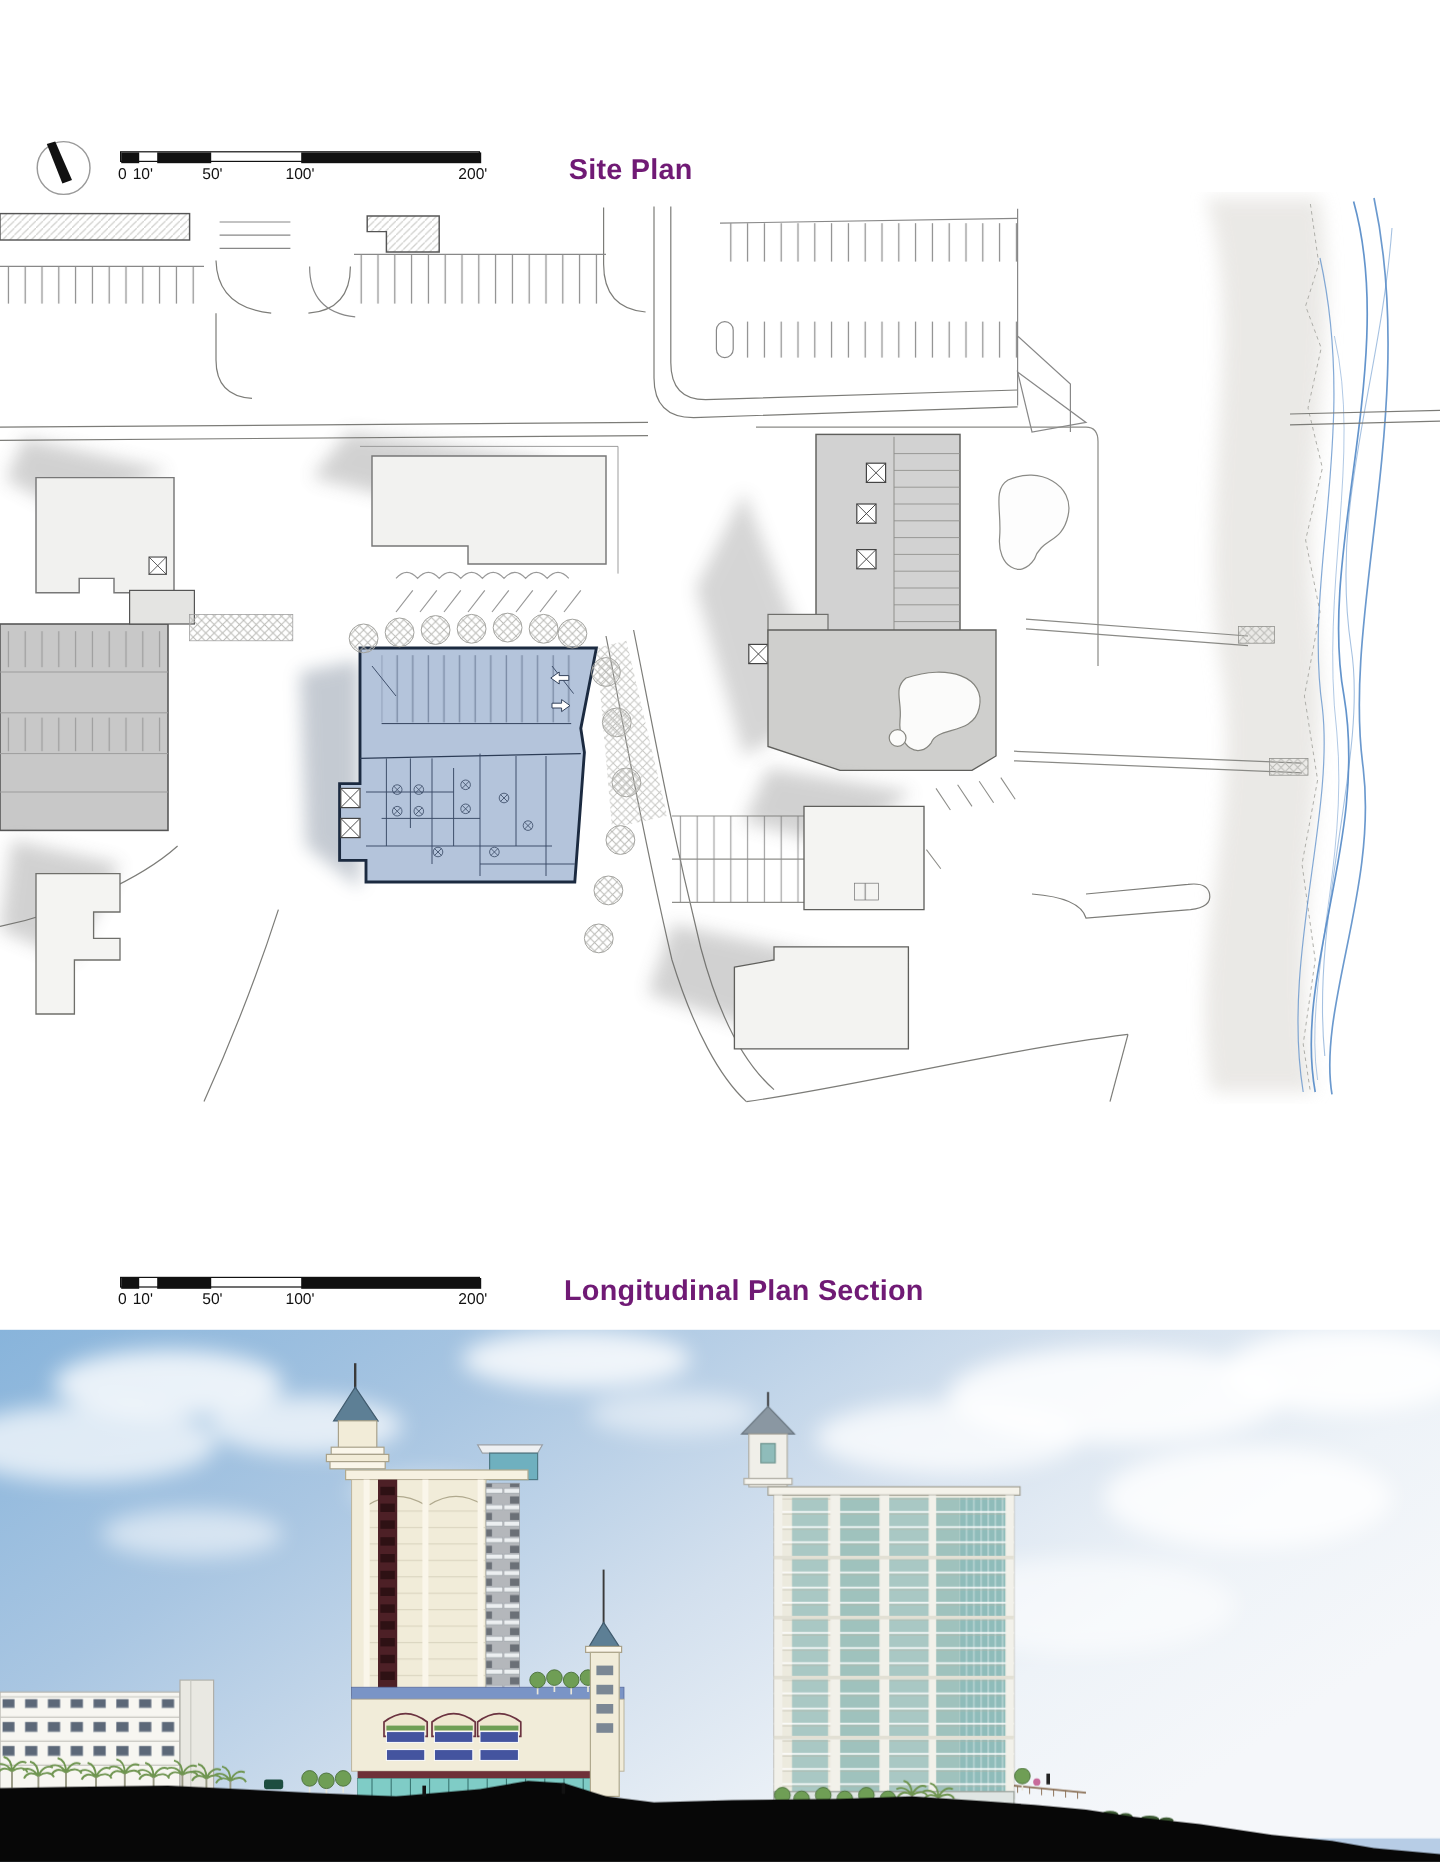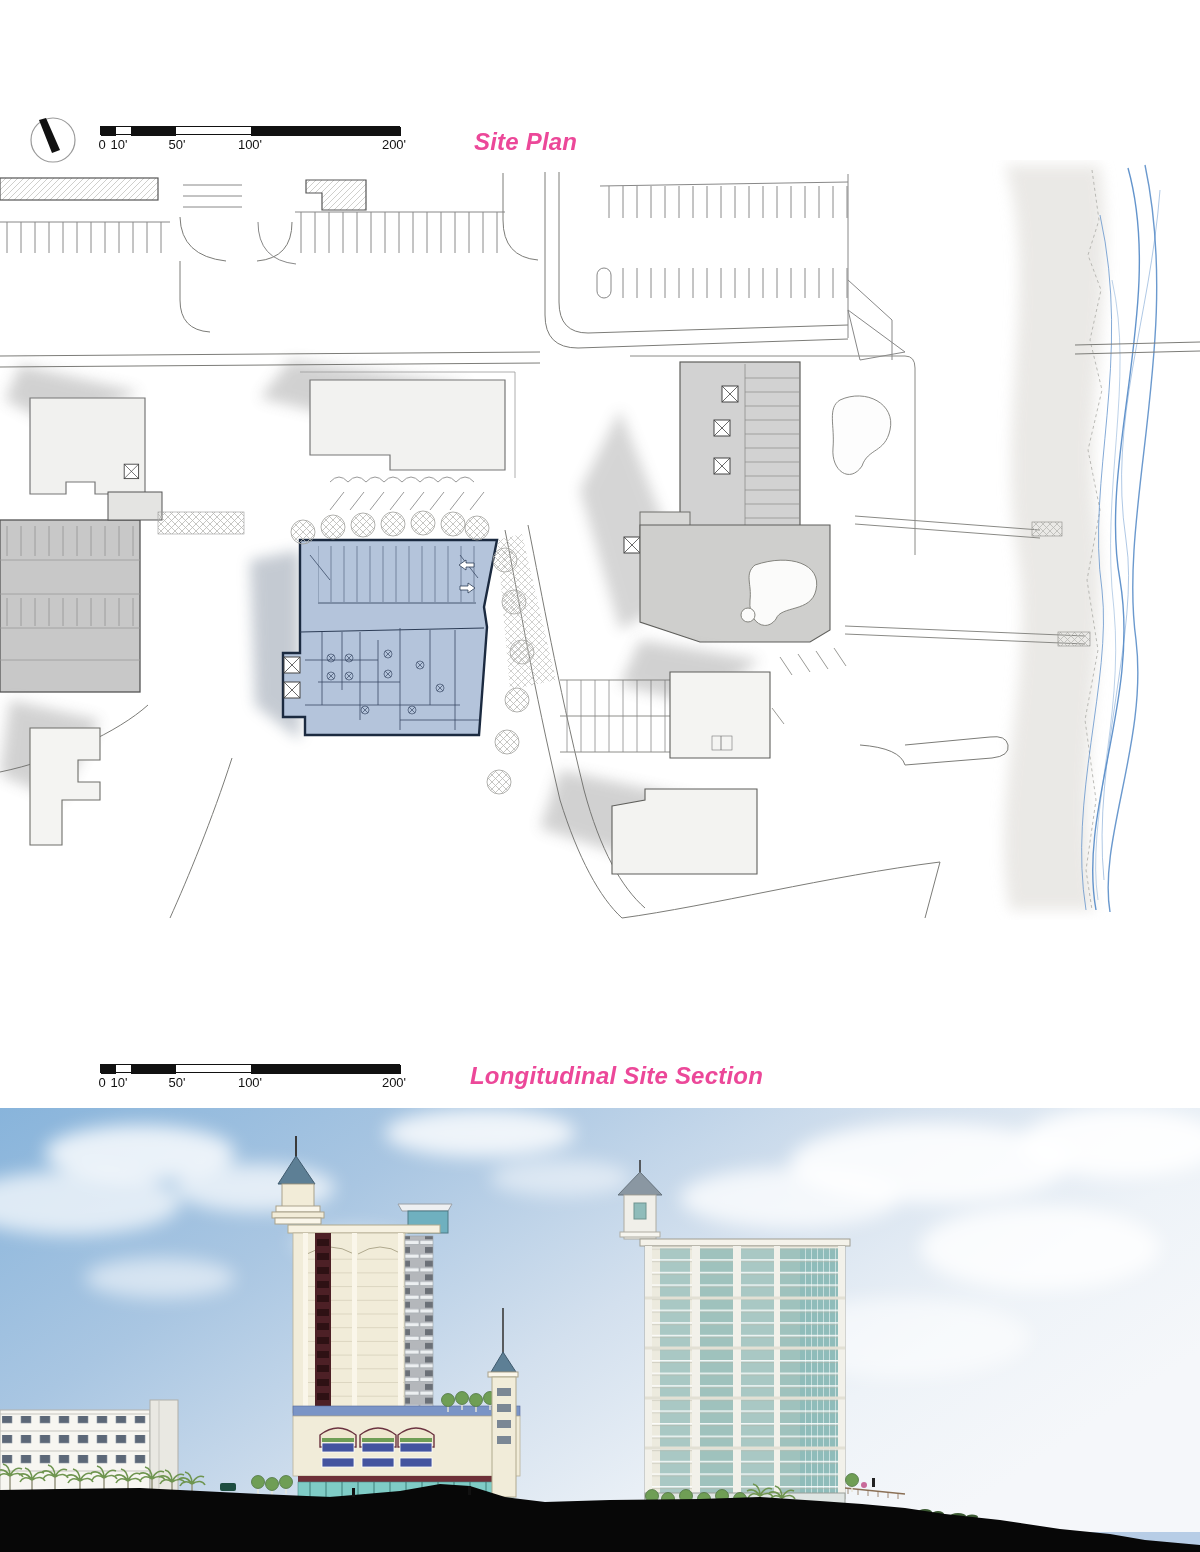--- a/index.html
+++ b/index.html
@@ -1,18 +1,18 @@
 <!DOCTYPE html>
 <html><head>
 <meta charset="utf-8">
 <style>
   html,body{margin:0;padding:0;background:#ffffff;}
   body{width:1200px;height:1552px;position:relative;font-family:"Liberation Sans",sans-serif;overflow:hidden;}
   .abs{position:absolute;}
-  .title{font-size:24px;font-weight:600;color:#ec4899;letter-spacing:.2px;font-style:italic;}
+  .title{font-size:24px;font-weight:600;color:#701a75;letter-spacing:.2px;}
   
   .scalebar{position:absolute;width:300px;height:26px;}
   .sb-track{position:absolute;left:0;top:0;width:300px;height:9px;border:1px solid #111;box-sizing:border-box;background:#fff;}
   .sb-seg{position:absolute;top:0;height:9px;}
   .sb-seg.b{background:#111;}
   .sb-labels{position:absolute;left:0;top:11px;width:100%;height:14px;}
   .sb-labels span{position:absolute;font-size:13px;color:#111;transform:translateX(-50%);white-space:nowrap;}
   svg{display:block;}
 </style>
 </head>
@@ -269,21 +269,21 @@
   </div>
   <div class="sb-labels">
     <span style="left:2px">0</span>
     <span style="left:19px">10'</span>
     <span style="left:77px">50'</span>
     <span style="left:150px">100'</span>
     <span style="left:294px">200'</span>
   </div>
 </div>
 
-<div class="abs title" style="left:470px;top:1062px">Longitudinal Site Section</div>
+<div class="abs title" style="left:470px;top:1062px">Longitudinal Plan Section</div>
 
 <svg class="abs" style="left:0;top:1108px" width="1200" height="444" viewBox="0 0 1200 444">
   <defs>
     <linearGradient id="sky" x1="0" y1="0" x2="1" y2="0.55">
       <stop offset="0" stop-color="#88b4db"></stop>
       <stop offset="0.3" stop-color="#a9c6e2"></stop>
       <stop offset="0.58" stop-color="#d3e0ee"></stop>
       <stop offset="0.82" stop-color="#eef3f8"></stop>
       <stop offset="1" stop-color="#f5f7fa"></stop>
     </linearGradient>

